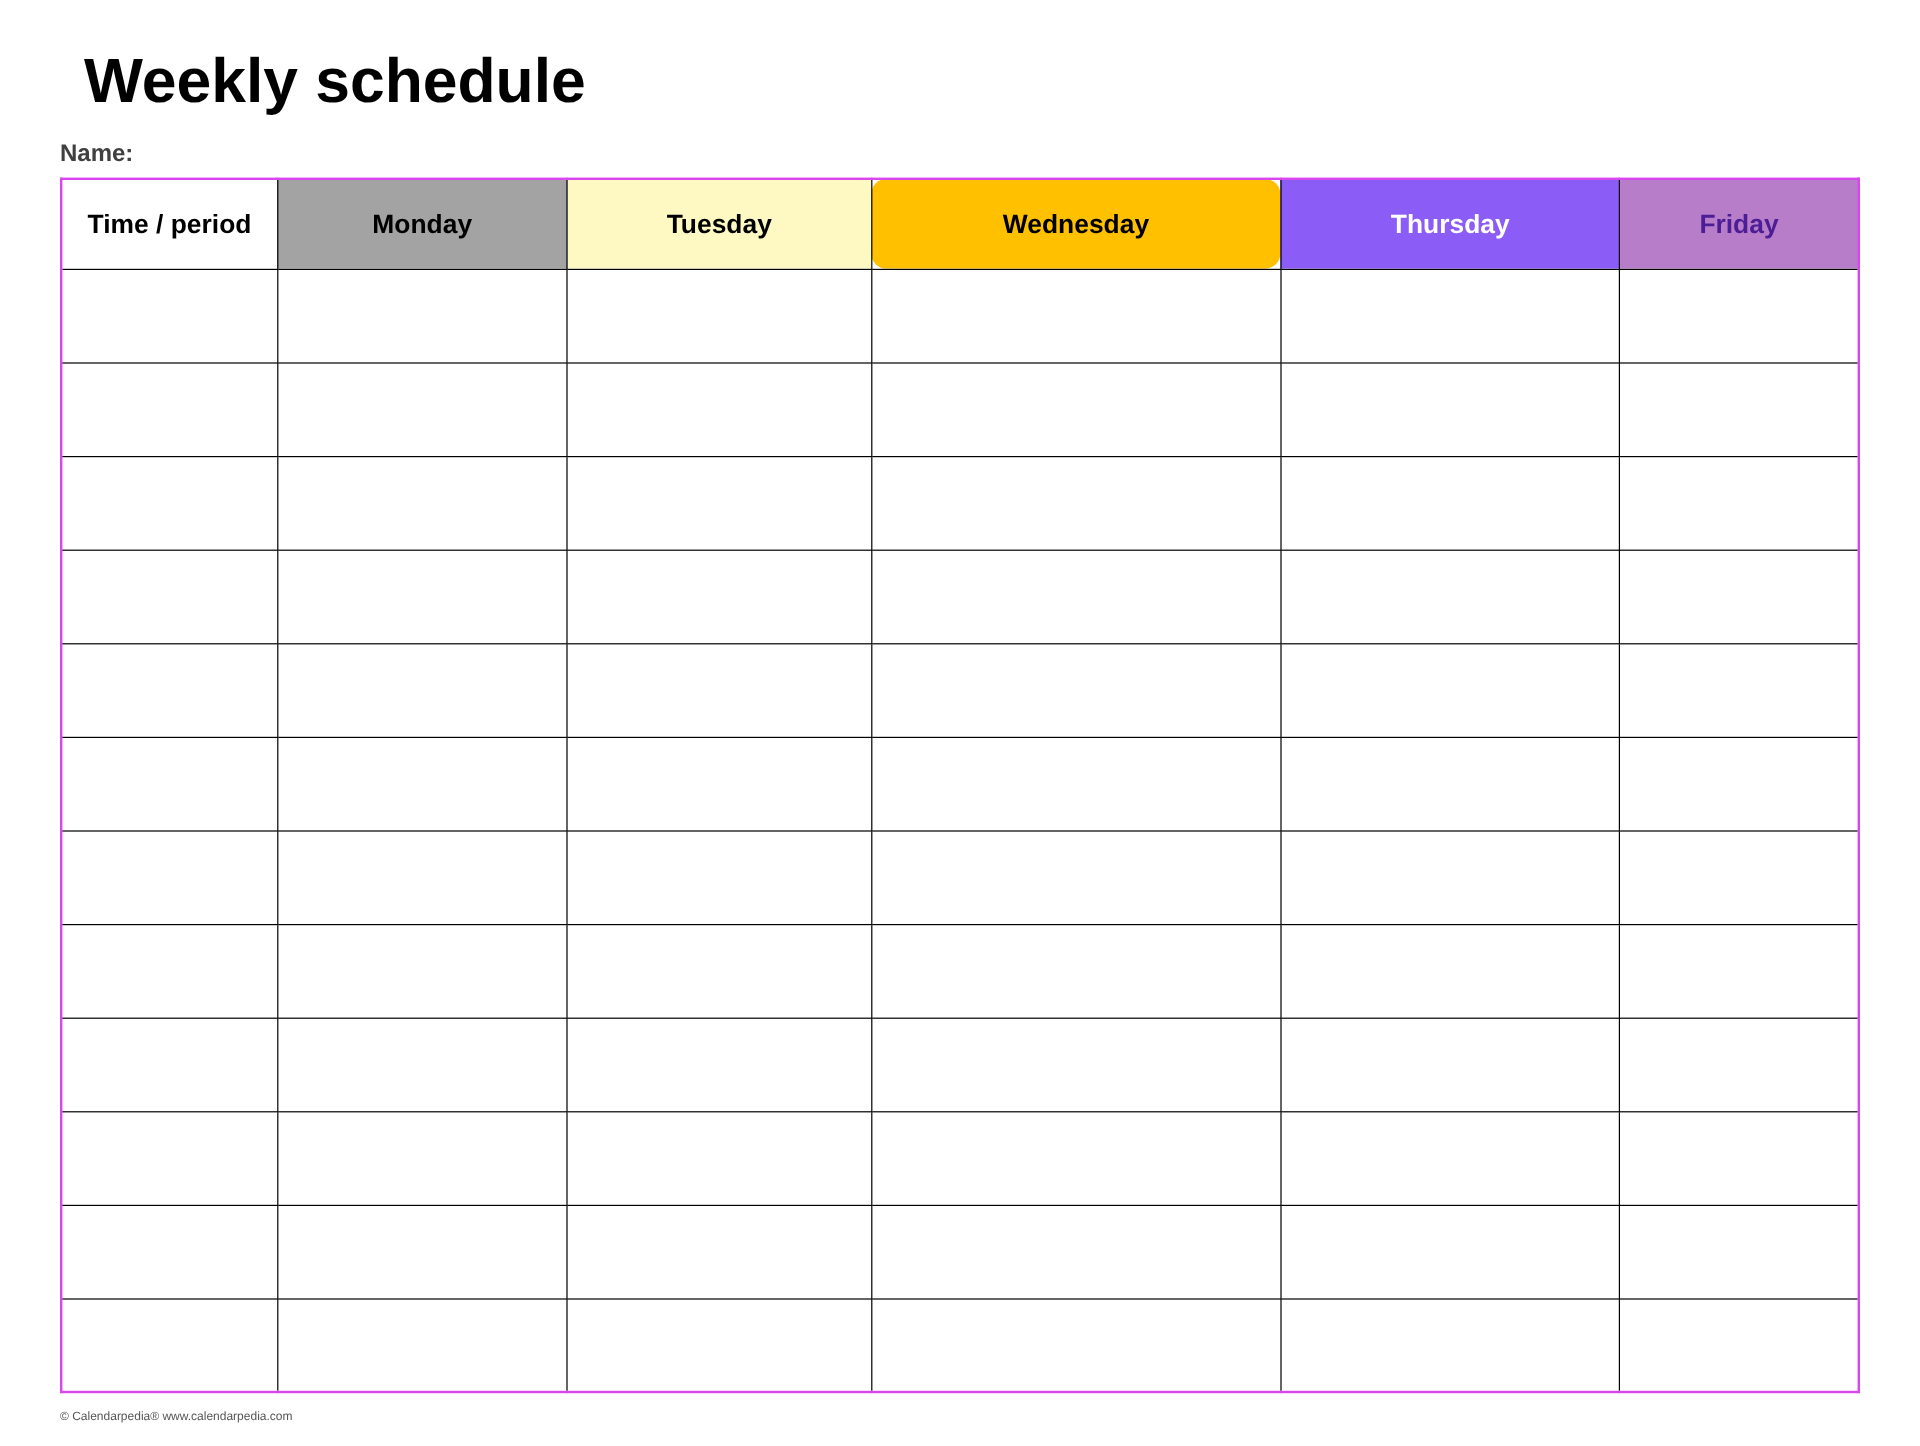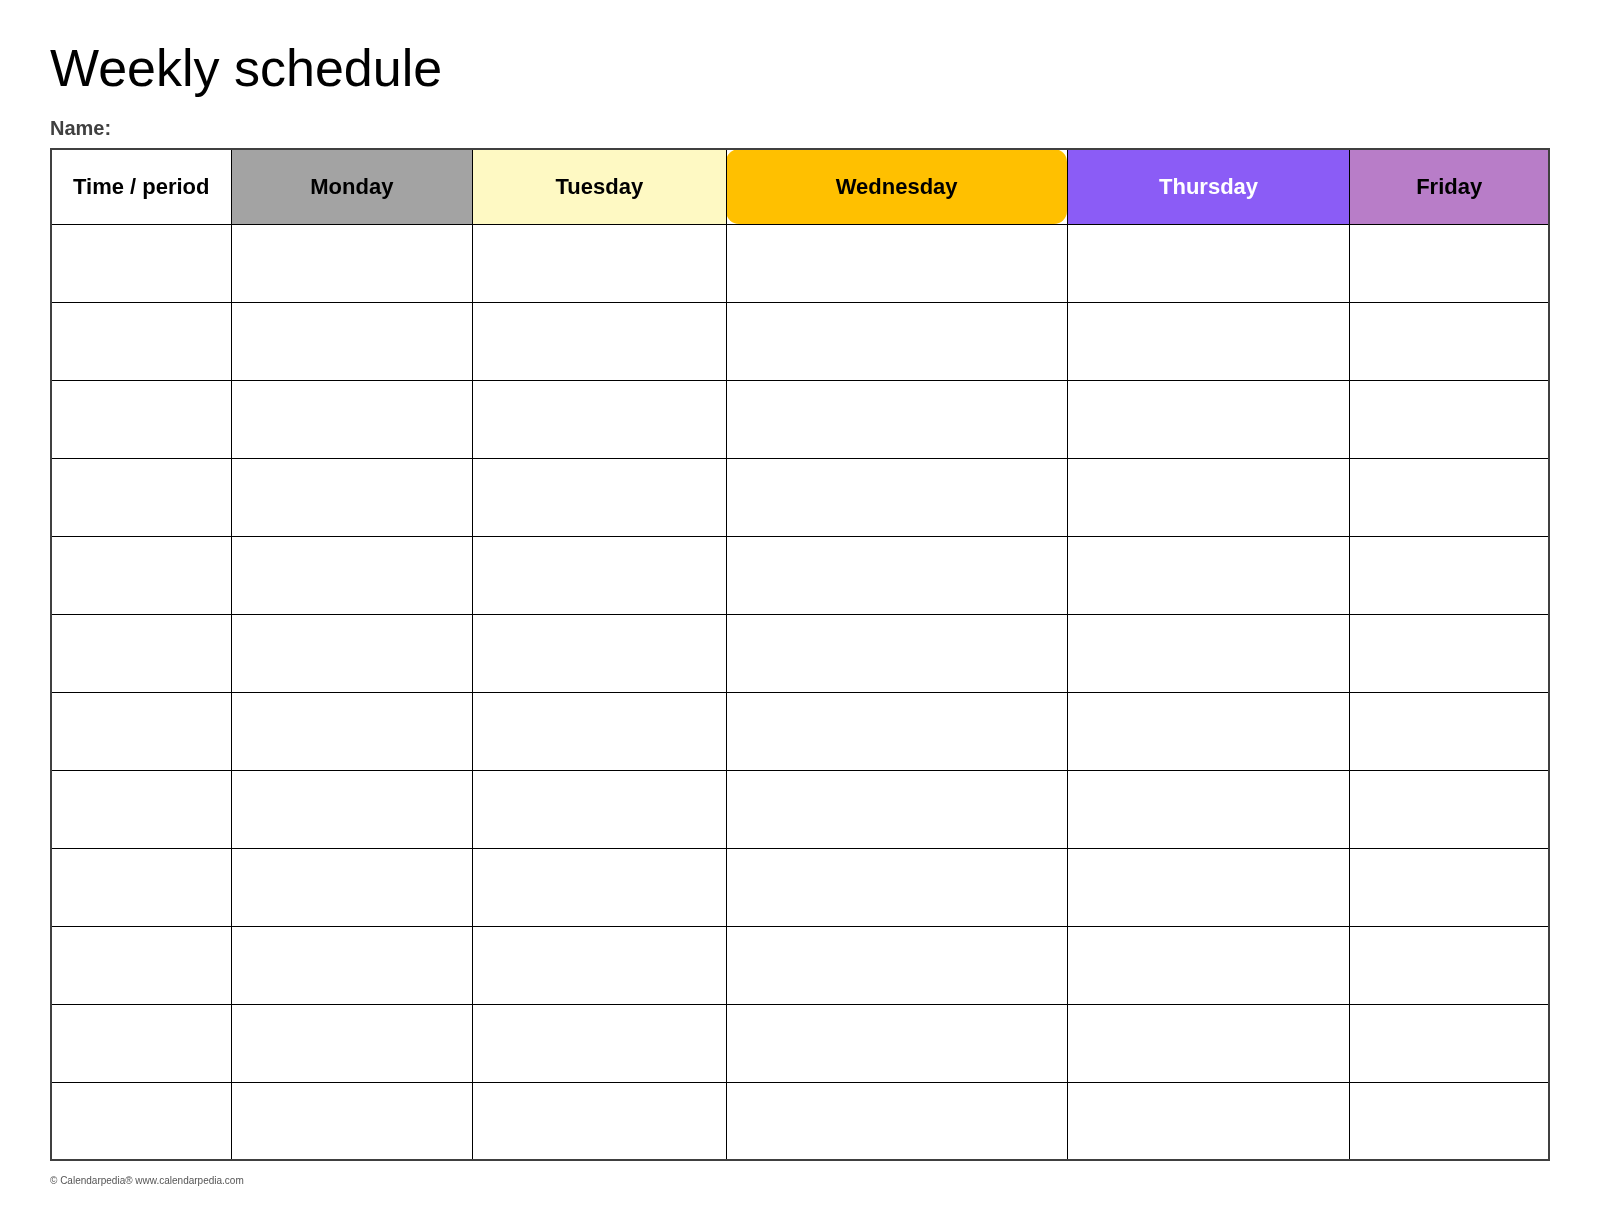--- a/index.html
+++ b/index.html
@@ -18,23 +18,24 @@
 
     .header {
       display: flex;
       justify-content: space-between;
       align-items: flex-start;
       margin-bottom: 20px;
     }
 
     .title {
       font-size: 52px;
-      font-weight: 400;
+      font-weight: 700;
       color: #000000;
       line-height: 1.1;
+      margin-left: 20px;
     }
 
     .brand {
       text-align: right;
       line-height: 1.3;
     }
 
     .brand-name {
       font-size: 28px;
       font-weight: normal;
@@ -58,21 +59,21 @@
     .name-row {
       font-size: 20px;
       font-weight: bold;
       color: #404040;
       margin-bottom: 8px;
     }
 
     .schedule-table {
       width: 100%;
       border-collapse: collapse;
-      border: 2px solid #404040;
+      border: 2px solid #d946ef;
     }
 
     .schedule-table th,
     .schedule-table td {
       border: 1.5px solid #000000;
       padding: 0;
       height: 75px;
     }
 
     .schedule-table th {
@@ -111,21 +112,21 @@
       border-radius: 13px;
     }
 
     .col-thursday {
       background: #8b5cf6;
       color: #ffffff;
     }
 
     .col-friday {
       background: #b87dc8;
-      color: #000000;
+      color: #4c1d95;
     }
 
     .data-row td {
       background: #ffffff;
       height: 78px;
     }
 
     .footer {
       margin-top: 14px;
       font-size: 10px;

